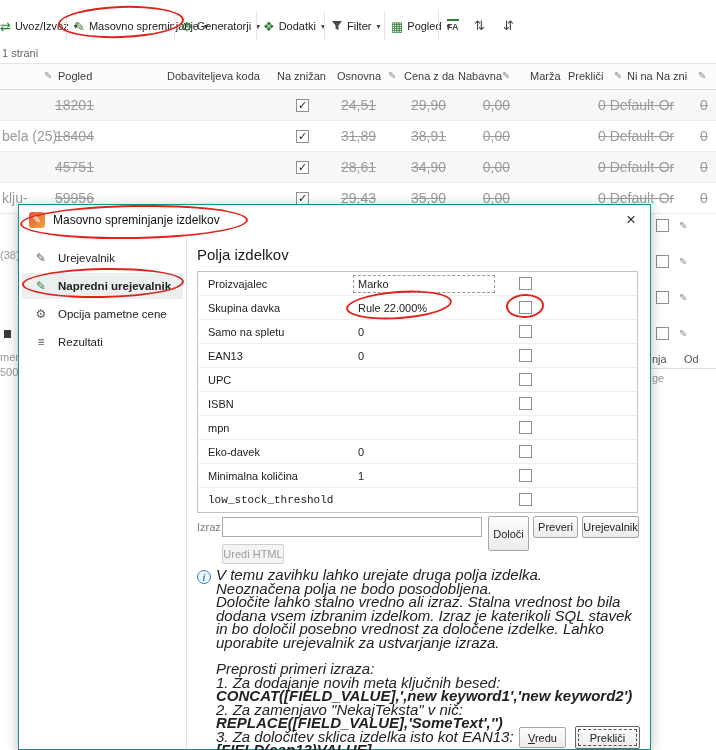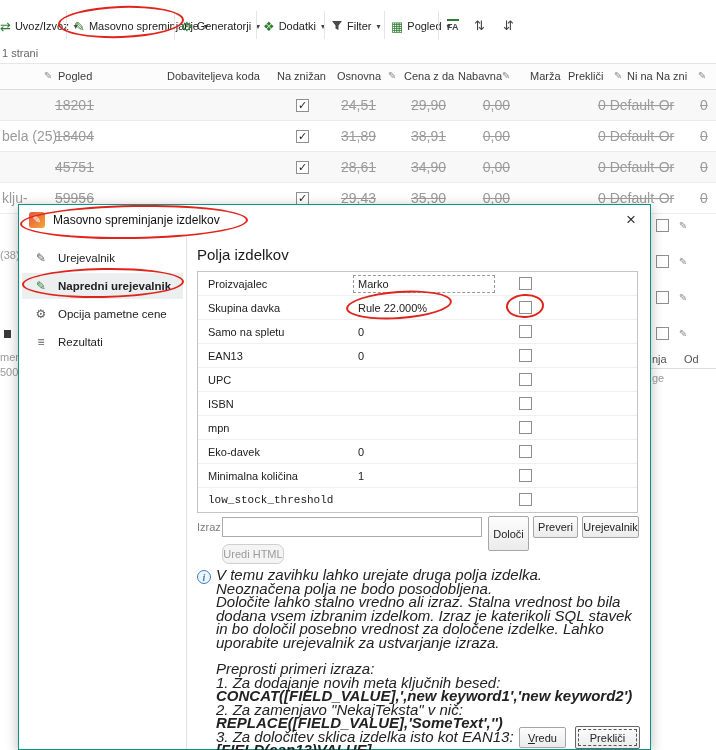--- a/index.html
+++ b/index.html
@@ -64,21 +64,21 @@
   .finput { position:absolute; left:155px; top:3px; width:142px; height:18px; border:1px dashed #9a9a9a;
             font-family:inherit; font-size:11px; color:#222; padding:0 4px; background:#fff; outline:none; }
   .fcheck { position:absolute; left:321px; top:5px; }
 
   .lbl-gray { font-size:11px; color:#7d7d7d; }
   .tinput { position:absolute; border:1px solid #ababab; background:#fff; height:20px;
             font-family:inherit; font-size:11px; padding:0 4px; outline:none; }
   .btn { position:absolute; display:flex; align-items:center; justify-content:center; font-size:11px;
          color:#222; background:linear-gradient(#fdfdfd,#ebebeb); border:1px solid #a6a6a6;
          border-radius:2px; white-space:nowrap; cursor:default; }
-  .btn.disabled { color:#9c9c9c; background:#f4f4f4; border-color:#cfcfcf;border-radius:7px; }
+  .btn.disabled { color:#9c9c9c; background:#f4f4f4; border-color:#cfcfcf; }
   .btn.focused { border-color:#666; outline:1px dashed #555; outline-offset:-4px; }
   .ak { display:block; }
   .ak::first-letter { text-decoration:underline; }
 
   .info-ico { position:absolute; width:14px; height:14px; border:1px solid #3a7ec2; border-radius:50%;
               color:#3a7ec2; background:#eef5fc; font-size:10px; font-weight:bold; font-style:italic;
               line-height:13px; text-align:center; font-family:"Liberation Serif",serif; }
   .infotext { position:absolute; font-size:15px; line-height:13.5px; color:#222;font-style:italic; }
   .infotext .gap { height:13px; }
   .b { font-weight:bold; }

